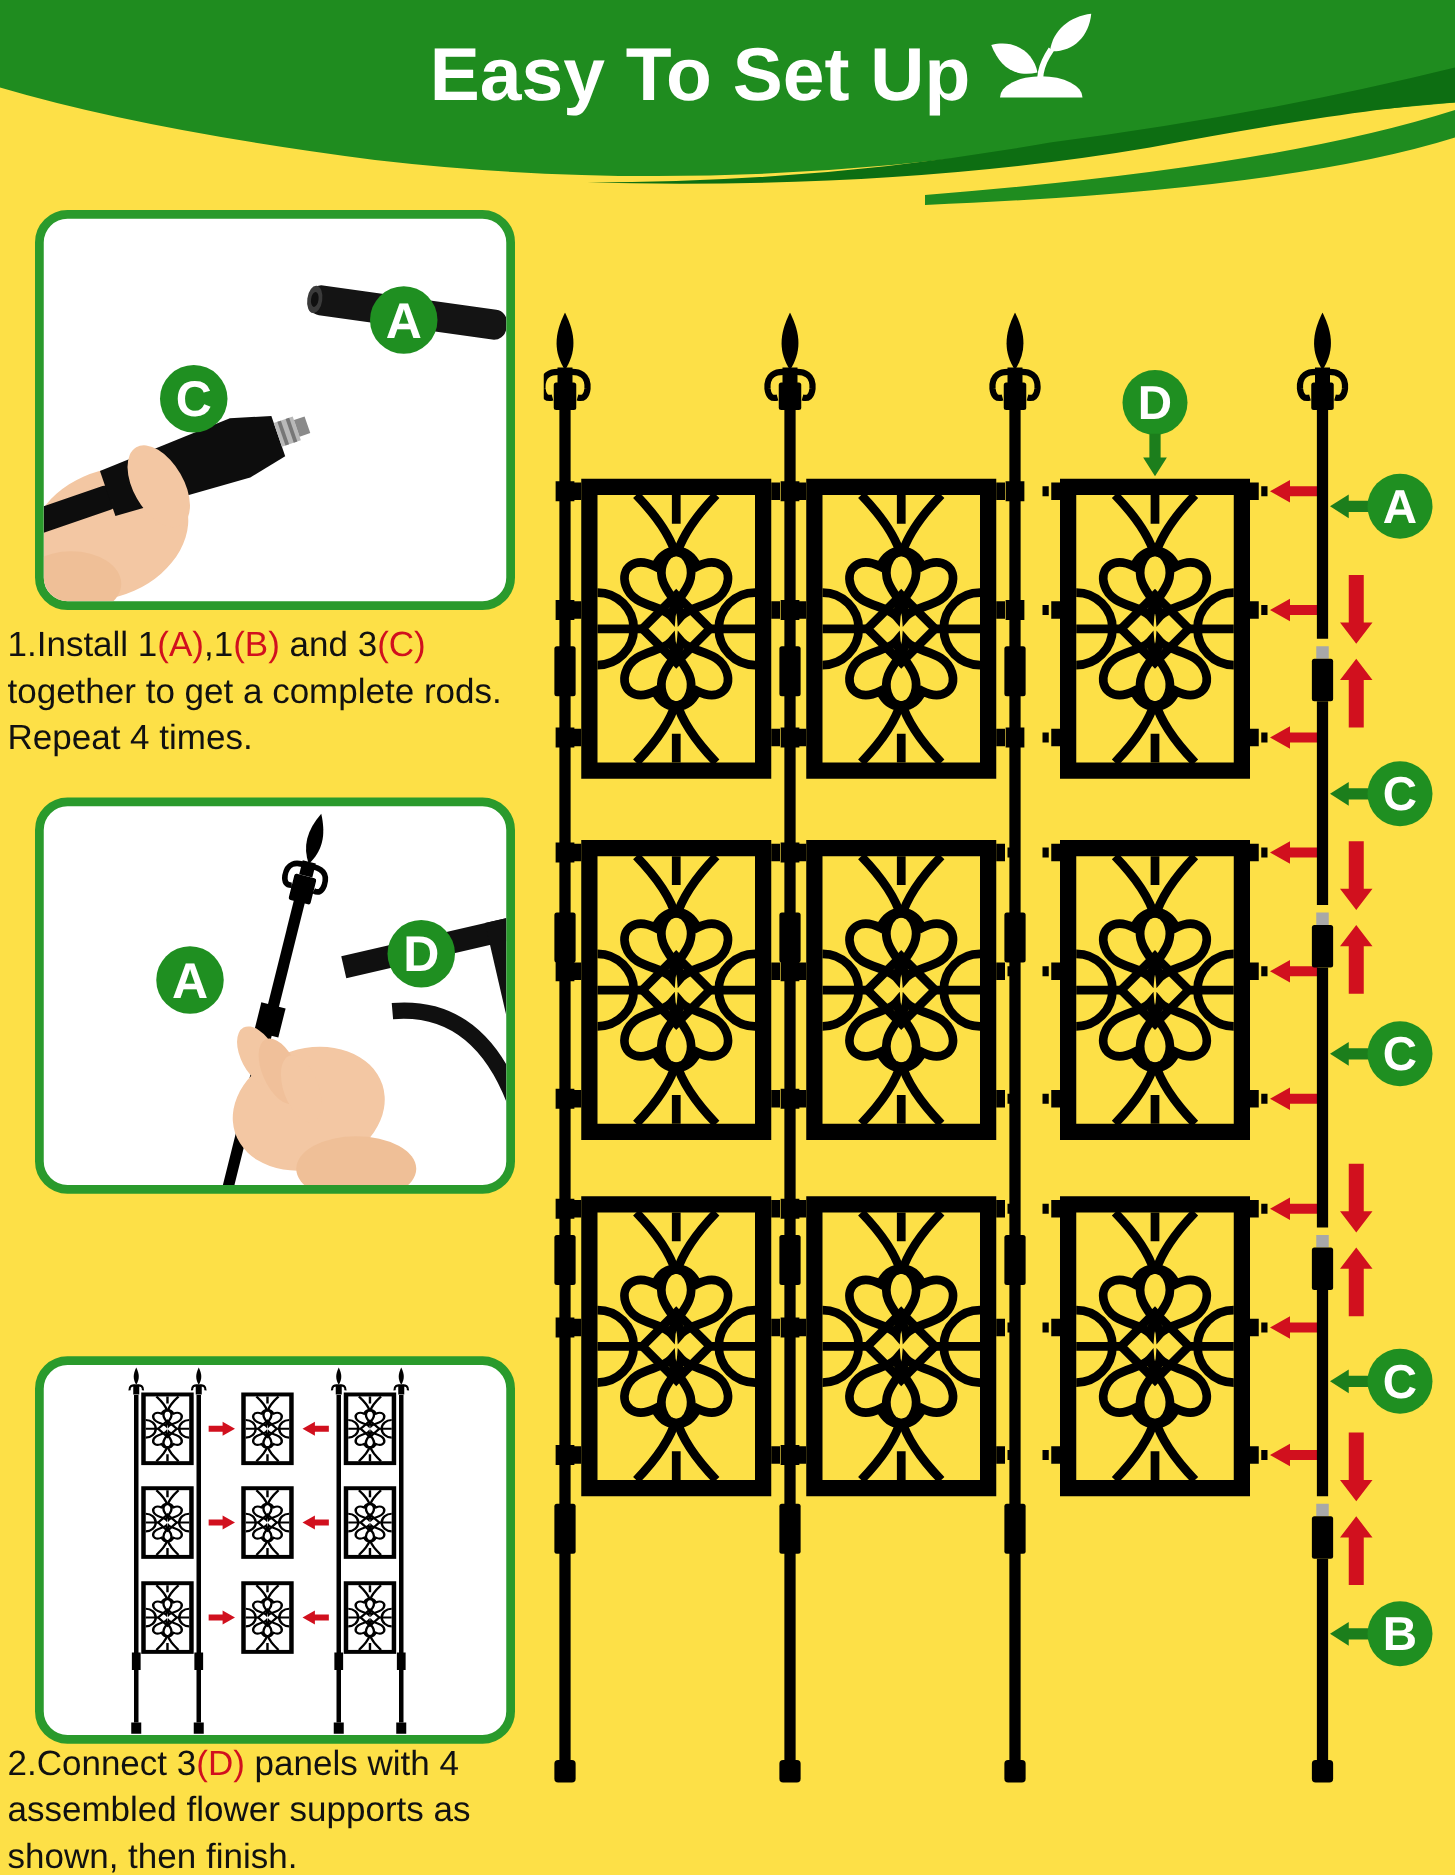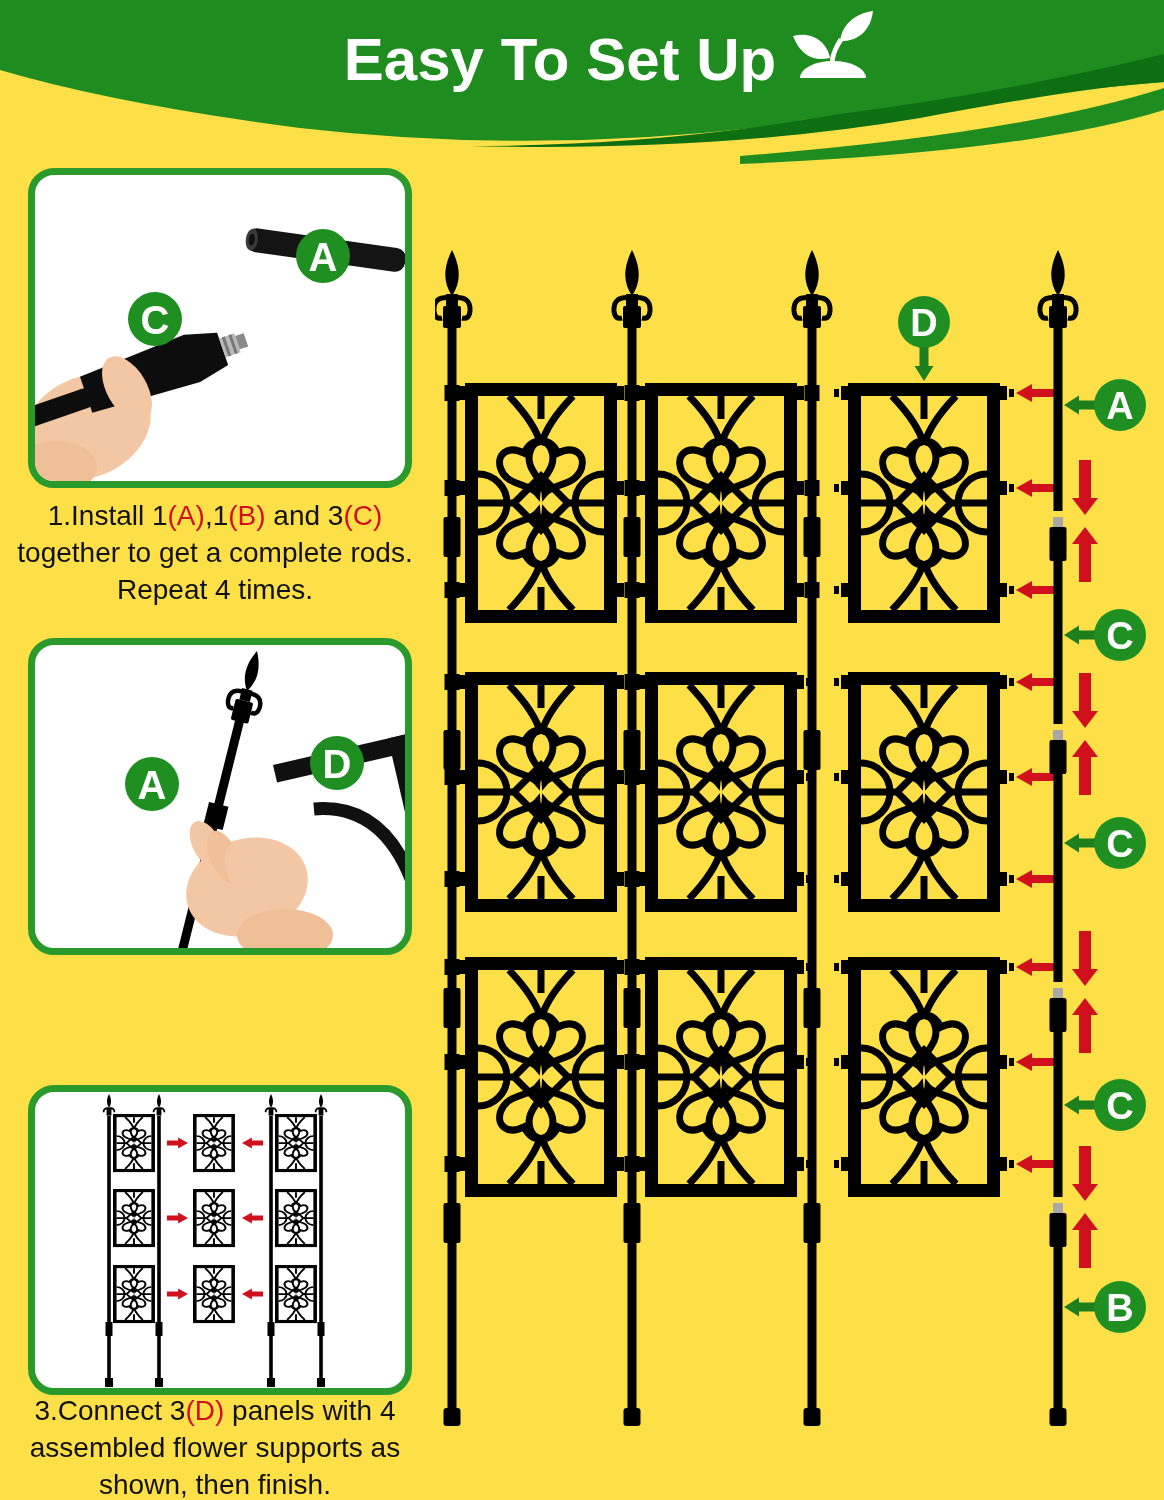--- a/index.html
+++ b/index.html
@@ -16,21 +16,21 @@
   .canvas{
     position:relative;width:1164px;height:1500px;background:#fde047;overflow:hidden;
     font-family:"Liberation Sans","DejaVu Sans",sans-serif;color:var(--ink);
   }
   .abs{position:absolute;}
   .step-box{
     position:absolute;left:28px;width:370px;background:#fff;
     border:7px solid var(--box-border);border-radius:26px;overflow:hidden;
   }
   .step-caption{
-    position:absolute;left:6px;width:418px;text-align:center;
+    position:absolute;left:6px;width:418px;text-align:left;
     font-size:28px;line-height:37px;color:var(--ink);letter-spacing:0px;
   }
   .step-caption .red{color:var(--red);}
   svg text.circle-letter{
     font-family:"Liberation Sans","DejaVu Sans",sans-serif;
     font-weight:bold;fill:#ffffff;
   }
 </style>
 </head>
 <body>
@@ -199,21 +199,21 @@
         <use href="#mredR" transform="translate(153,51) scale(0.62)"></use>
         <use href="#mredR" transform="translate(153,126) scale(0.62)"></use>
         <use href="#mredR" transform="translate(153,202) scale(0.62)"></use>
         <use href="#mredL" transform="translate(207,51) scale(0.62)"></use>
         <use href="#mredL" transform="translate(207,126) scale(0.62)"></use>
         <use href="#mredL" transform="translate(207,202) scale(0.62)"></use>
       </g>
     </svg>
   </div>
 
-  <div class="step-caption" style="top:1392px"><span>3.Connect 3</span><span class="red">(D)</span><span> panels with 4 assembled flower supports as shown, then finish.</span></div>
+  <div class="step-caption" style="top:1392px"><span>2.Connect 3</span><span class="red">(D)</span><span> panels with 4 assembled flower supports as shown, then finish.</span></div>
 
   <svg class="abs" style="left:435px;top:250px" width="729" height="1190" viewBox="0 0 729 1190">
     <defs>
       <g id="finial">
         <path d="M0,0 C9,18 9,32 0,46 C-9,32 -9,18 0,0 Z" fill="#000"></path>
         <path d="M0,48 Q-19,45 -18,61 Q-17,70 -10,68" stroke="#000" stroke-width="5" fill="none"></path>
         <path d="M0,48 Q19,45 18,61 Q17,70 10,68" stroke="#000" stroke-width="5" fill="none"></path>
         <rect x="-6" y="44" width="12" height="13" fill="#000"></rect>
         <rect x="-9" y="56" width="18" height="22" rx="2" fill="#000"></rect>
       </g>

